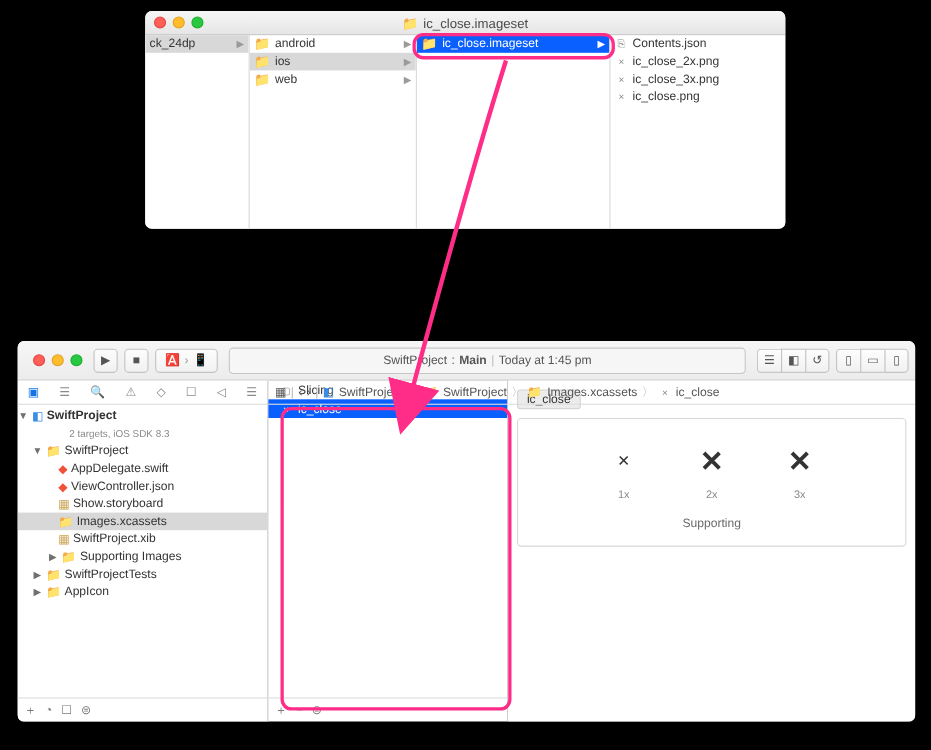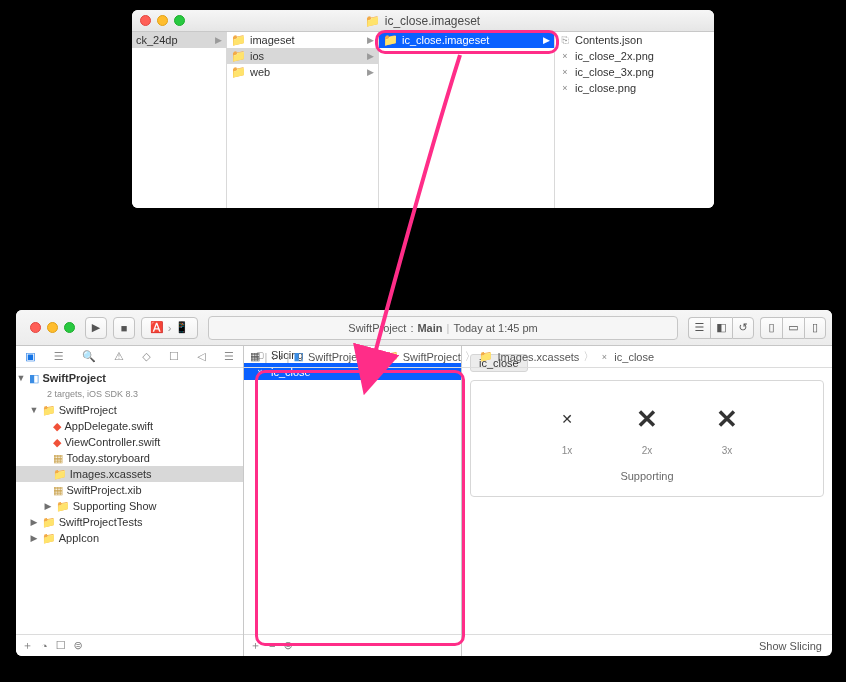--- a/index.html
+++ b/index.html
@@ -154,21 +154,21 @@
     padding-top:2px;
   }
   .trow{
     height:16px; display:flex; align-items:center; gap:3px;
     padding-right:4px;
     white-space:nowrap;
   }
   .trow .disc{color:#707070;font-size:9px;width:10px;text-align:center;}
   .trow .sp{display:inline-block;}
   .trow.sel{ background:#d8d8d8;}
-  .trow .sub{color:#8a8a8a;font-size:9px;margin-left:4px;}
+  .trow .sub{color:#8a8a8a;font-size:9px;margin-left:20px;}
   .icon-proj{color:#3b8de4;}
   .icon-fold{color:#e7b24a;}
   .icon-fold-blue{color:#3b8de4;}
   .icon-swift{color:#f05138;}
   .icon-story{color:#caa34e;}
   .icon-xib{color:#caa34e;}
   .nav-footer{
     height:22px;border-top:1px solid #dcdcdc;
     display:flex;align-items:center; padding:0 6px; gap:8px;color:#7a7a7a;
   }
@@ -245,21 +245,21 @@
   <div class="finder-cols">
     <div class="fcol" style="width:95px">
       <div class="frow dim">
         <span>ck_24dp</span>
         <span class="chev">▶</span>
       </div>
     </div>
     <div class="fcol" style="width:152px">
       <div class="frow">
         <span class="folder-glyph">📁</span>
-        <span>imageset</span>
+        <span>android</span>
         <span class="chev">▶</span>
       </div>
       <div class="frow dim">
         <span class="folder-glyph">📁</span>
         <span>ios</span>
         <span class="chev">▶</span>
       </div>
       <div class="frow">
         <span class="folder-glyph">📁</span>
         <span>web</span>
@@ -358,42 +358,42 @@
           <span>SwiftProject</span>
         </div>
         <div class="trow">
           <span class="sp" style="width:34px"></span>
           <span class="icon-swift">◆</span>
           <span>AppDelegate.swift</span>
         </div>
         <div class="trow">
           <span class="sp" style="width:34px"></span>
           <span class="icon-swift">◆</span>
-          <span>ViewController.swift</span>
+          <span>ViewController.json</span>
         </div>
         <div class="trow">
           <span class="sp" style="width:34px"></span>
           <span class="icon-story">▦</span>
-          <span>Today.storyboard</span>
+          <span>Show.storyboard</span>
         </div>
         <div class="trow sel">
           <span class="sp" style="width:34px"></span>
           <span class="icon-fold-blue">📁</span>
           <span>Images.xcassets</span>
         </div>
         <div class="trow">
           <span class="sp" style="width:34px"></span>
           <span class="icon-xib">▦</span>
           <span>SwiftProject.xib</span>
         </div>
         <div class="trow">
           <span class="sp" style="width:24px"></span>
           <span class="disc">▶</span>
           <span class="icon-fold">📁</span>
-          <span>Supporting Show</span>
+          <span>Supporting Images</span>
         </div>
         <div class="trow">
           <span class="sp" style="width:10px"></span>
           <span class="disc">▶</span>
           <span class="icon-fold">📁</span>
           <span>SwiftProjectTests</span>
         </div>
         <div class="trow">
           <span class="sp" style="width:10px"></span>
           <span class="disc">▶</span>
@@ -443,23 +443,20 @@
               <div class="box x2">✕</div>
               <div class="lbl">2x</div>
             </div>
             <div class="slot">
               <div class="box x3">✕</div>
               <div class="lbl">3x</div>
             </div>
           </div>
           <div class="universal">Supporting</div>
         </div>
-      </div>
-      <div class="canvas-footer">
-        <span>Show Slicing</span>
       </div>
     </div>
   </div>
 
   <div class="jumpbar" style="position:absolute;left:228px;right:0;top:36px">
     <span>▦</span>
     <span class="sep">|</span>
     <span>‹</span>
     <span>›</span>
     <span class="sep">|</span>

